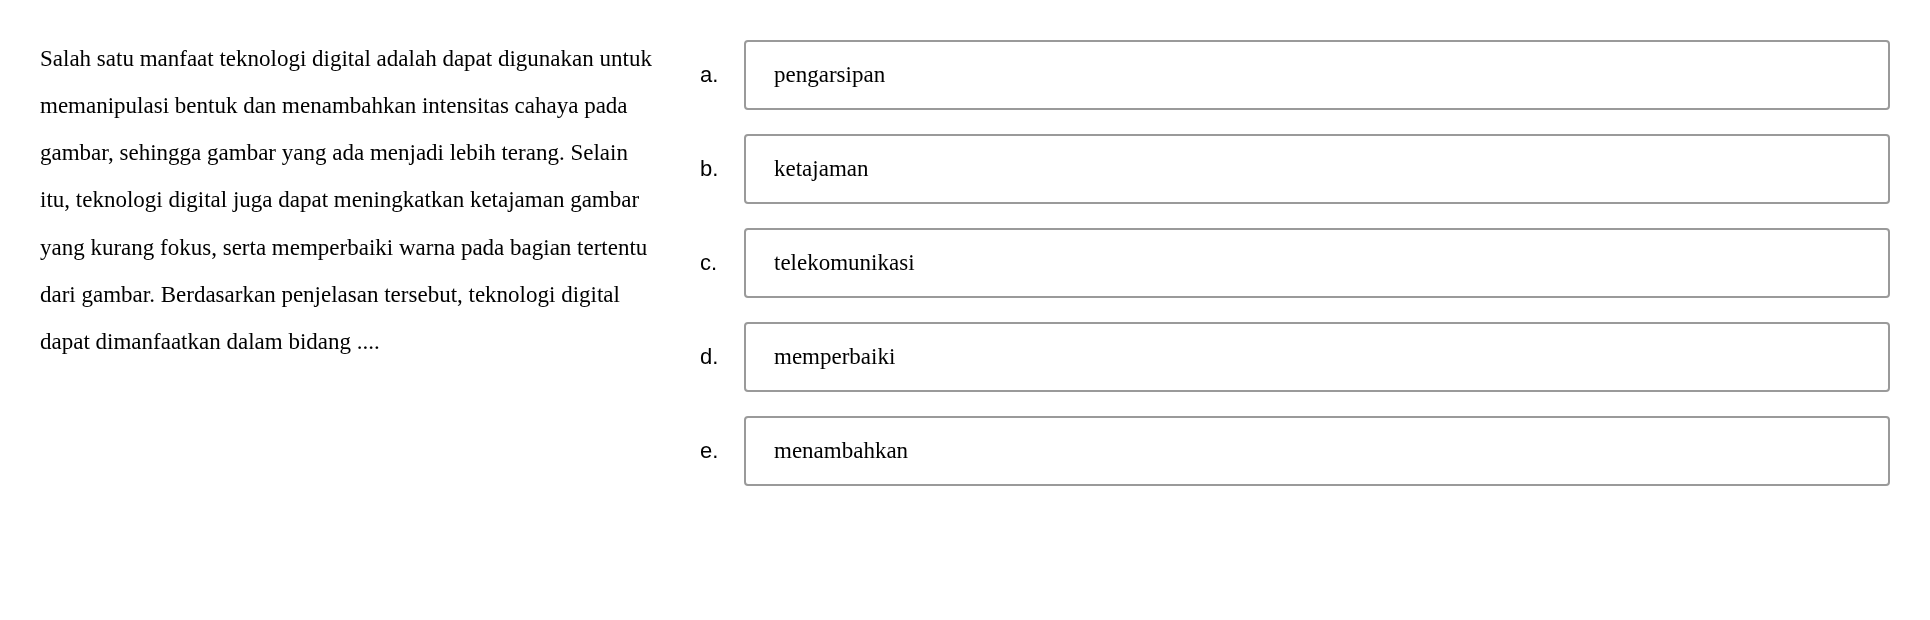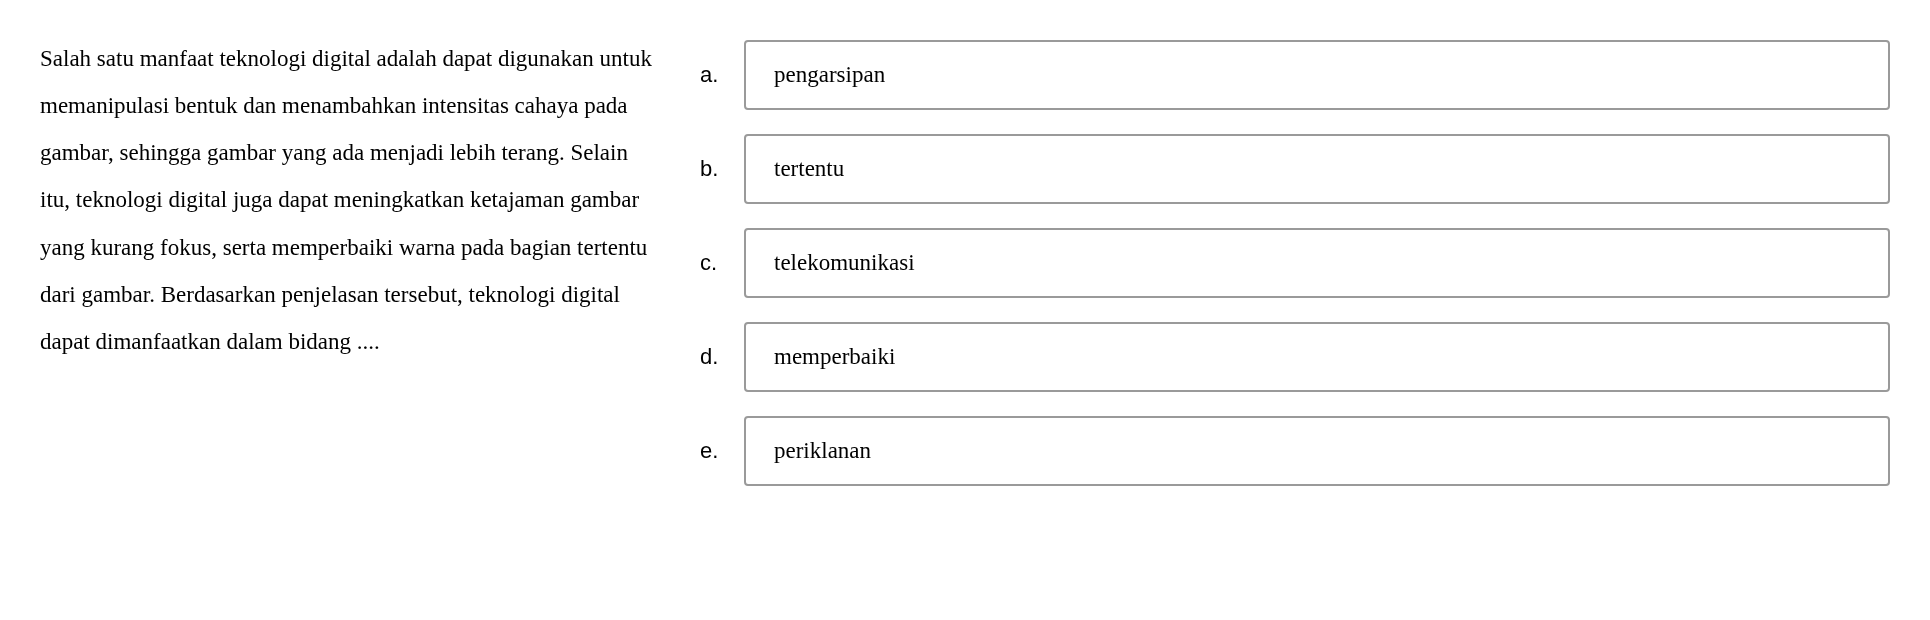--- a/index.html
+++ b/index.html
@@ -72,35 +72,35 @@
   <div class="options-column">
     <div class="option-row">
       <span class="option-label">a.</span>
       <div class="option-box">
         <span>pengarsipan</span>
       </div>
     </div>
     <div class="option-row">
       <span class="option-label">b.</span>
       <div class="option-box">
-        <span>tertentu</span>
+        <span>ketajaman</span>
       </div>
     </div>
     <div class="option-row">
       <span class="option-label">c.</span>
       <div class="option-box">
         <span>telekomunikasi</span>
       </div>
     </div>
     <div class="option-row">
       <span class="option-label">d.</span>
       <div class="option-box">
         <span>memperbaiki</span>
       </div>
     </div>
     <div class="option-row">
       <span class="option-label">e.</span>
       <div class="option-box">
-        <span>periklanan</span>
+        <span>menambahkan</span>
       </div>
     </div>
   </div>
 </div>
 
 </body></html>

